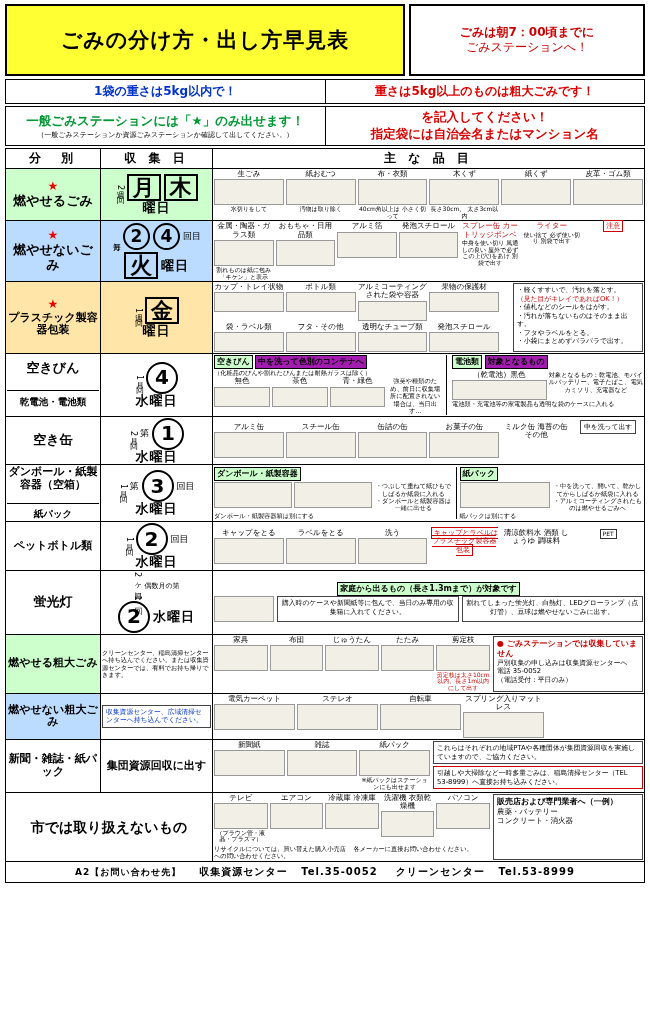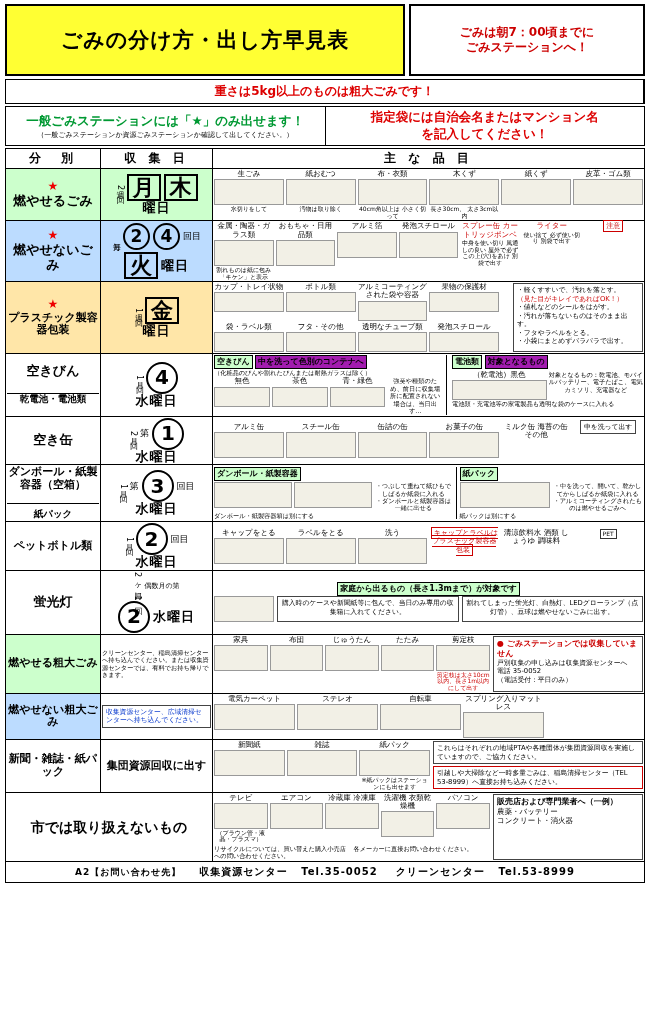--- a/index.html
+++ b/index.html
@@ -46,21 +46,21 @@
     border: 2px solid #000;
     background: #ffffff;
     display: flex;
     flex-direction: column;
     align-items: center;
     justify-content: center;
     line-height: 1.25;
     padding: 19px;
   }
   .head-right .l1 { font-size: 12px; font-weight: bold; color: #cc0000; }
-  .head-right .l2 { font-size: 12px; font-weight: bold; color: #cc0000; }
+  .head-right .l2 { font-size: 12px; font-weight: normal; color: #cc0000; }
 
   .band {
     border: 1px solid #000;
     display: flex;
     margin-bottom: 2px;
   }
   .band .half {
     flex: 1;
     text-align: center;
     padding: 3px 2px;
@@ -225,32 +225,35 @@
       <span class="t">ごみの分け方・出し方早見表</span>
     </div>
     <div class="head-right">
       <span class="l1">ごみは朝7：00頃までに</span>
       <span class="l2">ごみステーションへ！</span>
     </div>
   </div>
 
   <div class="band">
     <div class="half">
+      <span class="blue">1袋の重さは5kg以内で！</span>
+    </div>
+    <div class="half">
       <span class="red">重さは5kg以上のものは粗大ごみです！</span>
     </div>
   </div>
 
   <div class="band2">
     <div class="c1">
       <div class="line-a green">一般ごみステーションには「★」のみ出せます！</div>
       <div class="line-b">（一般ごみステーションか資源ごみステーションか確認して出してください。）</div>
     </div>
     <div class="c2">
+      <div class="line-a red">を記入してください！</div>
       <div class="line-a red">指定袋には自治会名またはマンション名</div>
-      <div class="line-a red">を記入してください！</div>
     </div>
   </div>
 
   <table class="main">
     <thead>
       <tr>
         <th class="col-cat">分　別</th>
         <th class="col-day">収 集 日</th>
         <th class="col-items">主 な 品 目</th>
       </tr>
@@ -433,21 +436,21 @@
               <span class="bullet">・フタやラベルをとる。</span>
               <span class="bullet">・小袋にまとめずバラバラで出す。</span>
             </div>
           </div>
         </td>
       </tr>
 
       <tr>
         <td class="cat bg-white">
           <div>空きびん</div>
-          <div style="border-top:1px solid #000;margin-top:14px;" class="xs">乾電池・電池類</div>
+          <div style="border-top:1px solid #000;margin-top:14px;padding-top:6px;" class="xs">乾電池・電池類</div>
         </td>
         <td class="bg-white">
           <div class="daycell">
             <div class="dayflex">
               <span class="freq">月1回</span>
               <span class="circ big2">4</span>
             </div>
             <div class="yobi">水曜日</div>
           </div>
         </td>

